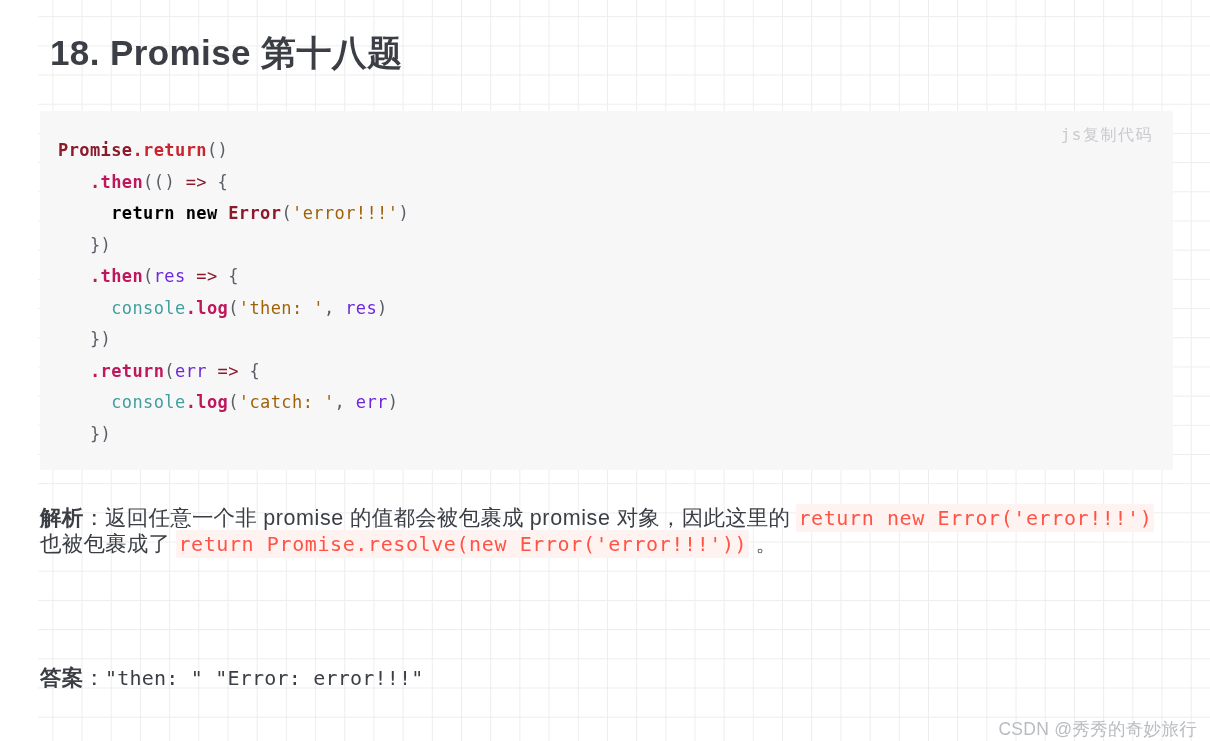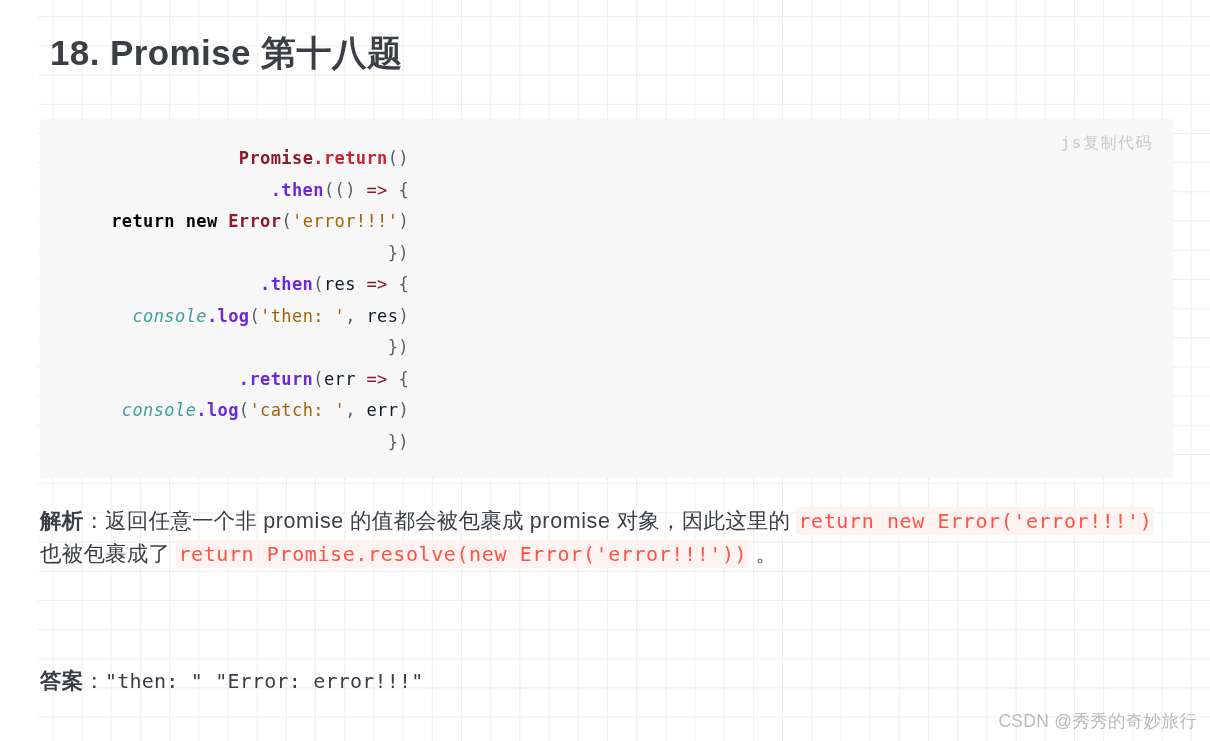--- a/index.html
+++ b/index.html
@@ -58,27 +58,26 @@
     font-weight: bold;
     color: #3b3f45;
     letter-spacing: 0.4px;
     white-space: nowrap;
   }
 
   
   #code-block {
     position: absolute;
     left: 40px;
-    top: 119px;
+    top: 111px;
     width: 1133px;
     height: 359px;
     background: #f7f7f8;
     border-radius: 2px;
     overflow: hidden;
-    text-align: right;
   }
   #code-lang-copy {
     position: absolute;
     right: 20px;
     top: 14px;
     font-family: "DejaVu Sans Mono", monospace;
     font-size: 16px;
     color: #c9cacd;
     letter-spacing: 1.5px;
     white-space: nowrap;
@@ -91,35 +90,35 @@
     font-family: "DejaVu Sans Mono", monospace;
     font-size: 17px;
     line-height: 31.5px;
     white-space: pre;
     color: #4f5358;
     letter-spacing: 0.4px;
   }
   #code-body .kw      { color: #000000; font-weight: bold; }   
   #code-body .cls     { color: #8b1a2b; font-weight: bold; }   
   #code-body .meth-r  { color: #c9242f; font-weight: bold; }   
-  #code-body .meth    { color: #6d28d9; font-weight: bold; }   
-  #code-body .obj     { color: #3f9e9e; font-style: italic; }                      
+  #code-body .meth    { color: #be185d; font-weight: bold; }   
+  #code-body .obj     { color: #3f9e9e; }                      
   #code-body .str     { color: #a16207; }                      
   #code-body .punc    { color: #5a5f66; }                      
   #code-body .arrow   { color: #8b1a2b; }                      
-  #code-body .ident   { color: #0f172a; }                      
+  #code-body .ident   { color: #6d28d9; }                      
 
   
   .prose {
     position: absolute;
     left: 40px;
     width: 1140px;
     margin: 0;
     font-size: 21.5px;
-    line-height: 33px;
+    line-height: 26px;
     color: #3b3f45;
     letter-spacing: 0.2px;
   }
   #analysis-para { top: 505px; }
   #answer-para   { top: 665px; }
   .prose b, .prose .label { font-weight: bold; }
   .prose .mono { font-family: "DejaVu Sans Mono", monospace; font-size: 20px; }
   .prose .latin { letter-spacing: 0.6px; }
   code.inline {
     font-family: "DejaVu Sans Mono", monospace;
@@ -128,21 +127,21 @@
     background: #fff3f1;
     padding: 2px 2px;
     border-radius: 2px;
     letter-spacing: 0.6px;
   }
 
   
   #watermark {
     position: absolute;
     right: 13px;
-    bottom: 8px;
+    bottom: 0;
     font-size: 17.5px;
     color: #b9bcc1;
     letter-spacing: 0.3px;
     white-space: nowrap;
   }
 </style>
 </head>
 <body>
 
 <div id="grid-bg"></div>

